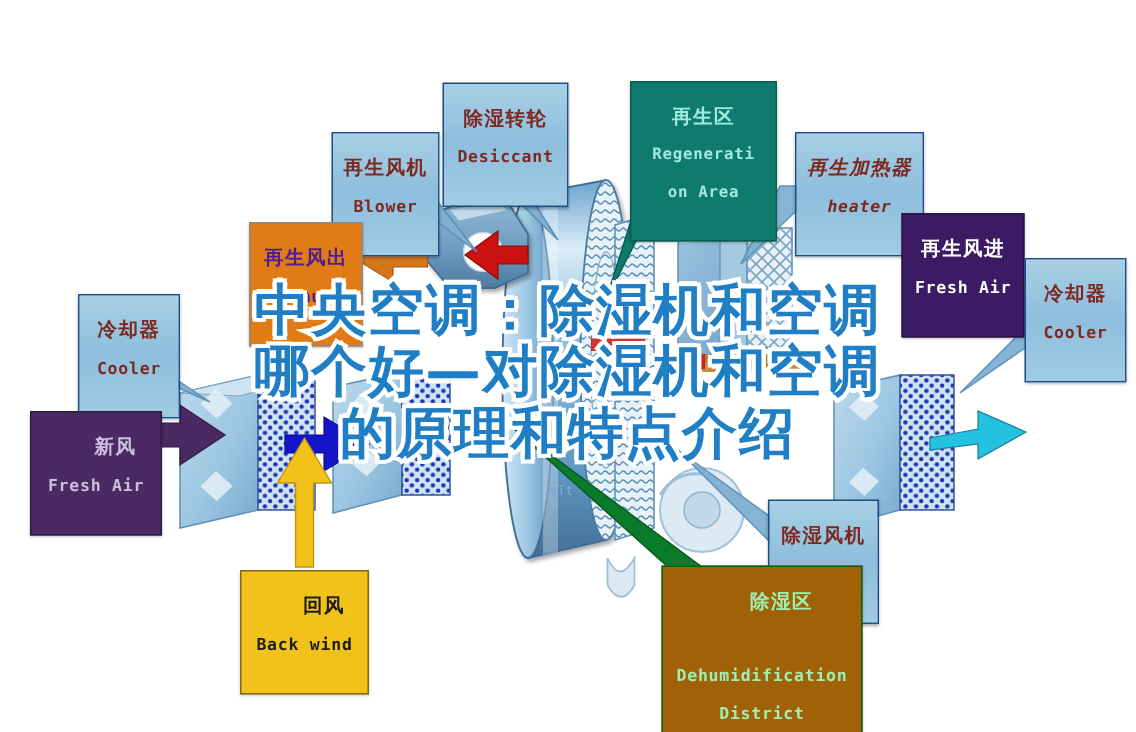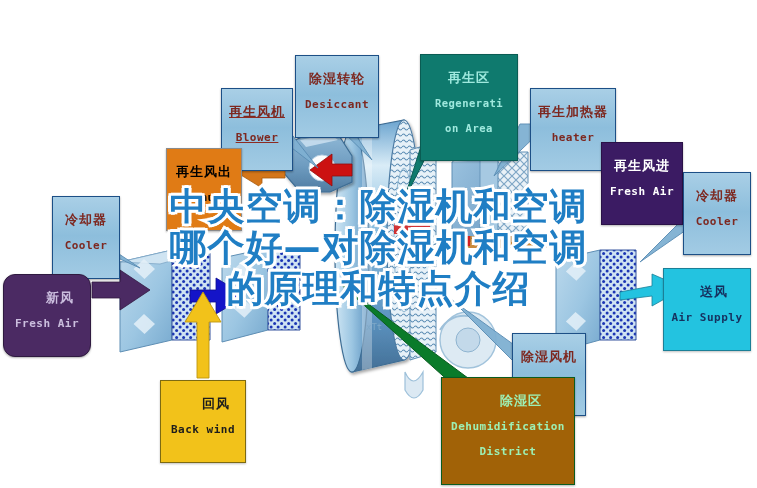--- a/index.html
+++ b/index.html
@@ -18,21 +18,21 @@
   
   .lbl.blue{background:linear-gradient(180deg,#a9cfe6 0%,#8dbedc 48%,#a2cbe4 100%);
             border:1.5px solid #1c4f86;color:#8e2b22;
             box-shadow:0 1px 2px rgba(0,0,0,.35);}
   .lbl.blue .cn{color:#7d2820;}
   .lbl.blue .en{color:#7d2820;}
 
   
   .lbl.orange{background:#e07b15;border:1.5px solid #8a8a8a;color:#fff;
               box-shadow:0 1px 2px rgba(0,0,0,.3);}
-  .lbl.orange .cn,.lbl.orange .en{color:#000000;}
+  .lbl.orange .cn,.lbl.orange .en{color:#4c1d95;}
 
   
   .lbl.teal{background:#0f7a6e;border:1.5px solid #0a5c53;
             box-shadow:0 1px 2px rgba(0,0,0,.3);}
   .lbl.teal .cn,.lbl.teal .en{color:#9fe9de;}
 
   
   .lbl.purple{background:#3b1b63;border:1.5px solid #2a1147;
               box-shadow:0 1px 2px rgba(0,0,0,.3);}
   .lbl.purple .cn,.lbl.purple .en{color:#ffffff;}
@@ -228,81 +228,77 @@
     </g>
     <path d="M440 86 L462 86 L404 200 Z" fill="#0f7a6e" stroke="#0a5c53" stroke-width="1"></path>
     <path d="M452 384 L476 384 L336 280 Z" fill="#0a7b2a" stroke="#0a5c20" stroke-width="1"></path>
   </svg>
 
   <div class="lbl blue" style="left:295px;top:55px;width:84px;font-size:13px;">
     <span class="cn">除湿转轮</span>
     <span class="en" style="font-size:11px;">Desiccant</span>
   </div>
 
-  <div class="lbl blue" style="left:221px;top:88px;width:72px;font-size:13px;text-decoration:underline;">
+  <div class="lbl blue" style="left:221px;top:88px;width:72px;font-size:13px;">
     <span class="cn">再生风机</span>
     <span class="en" style="font-size:11px;">Blower</span>
   </div>
 
   <div class="lbl orange" style="left:166px;top:148px;width:76px;font-size:13px;">
     <span class="cn">再生风出</span>
     <span class="en" style="font-size:11px;">Exhaust</span>
   </div>
 
   <div class="lbl teal" style="left:420px;top:54px;width:98px;font-size:13px;">
     <span class="cn">再生区</span>
     <span class="en" style="font-size:10.5px;">Regenerati</span>
     <span class="en" style="font-size:10.5px;">on Area</span>
   </div>
 
-  <div class="lbl blue" style="left:530px;top:88px;width:86px;font-size:13px;">
+  <div class="lbl blue" style="left:530px;top:88px;width:86px;font-size:13px;font-style:italic;">
     <span class="cn">再生加热器</span>
     <span class="en" style="font-size:11px;">heater</span>
   </div>
 
   <div class="lbl purple" style="left:601px;top:142px;width:82px;font-size:13px;">
     <span class="cn">再生风进</span>
     <span class="en" style="font-size:11px;">Fresh Air</span>
   </div>
 
   <div class="lbl blue" style="left:683px;top:172px;width:68px;font-size:13px;">
     <span class="cn">冷却器</span>
     <span class="en" style="font-size:11px;">Cooler</span>
   </div>
 
   <div class="lbl blue" style="left:52px;top:196px;width:68px;font-size:13px;">
     <span class="cn">冷却器</span>
     <span class="en" style="font-size:11px;">Cooler</span>
   </div>
 
-  <div class="lbl plum" style="left:3px;top:274px;width:88px;font-size:13px;border-radius:12px;">
+  <div class="lbl plum" style="left:20px;top:274px;width:88px;font-size:13px;">
     <span class="cn sp2">新风</span>
     <span class="en" style="font-size:11px;">Fresh Air</span>
   </div>
 
   <div class="lbl yellow" style="left:160px;top:380px;width:86px;font-size:13px;">
     <span class="cn sp2">回风</span>
     <span class="en" style="font-size:11px;">Back wind</span>
   </div>
 
   <div class="lbl blue" style="left:512px;top:333px;width:74px;font-size:13px;">
     <span class="cn">除湿风机</span>
     <span class="en" style="font-size:11px;">Blower</span>
   </div>
 
   <div class="lbl green" style="left:441px;top:377px;width:134px;font-size:13px;">
     <span class="cn sp2">除湿区</span>
-    <span class="en" style="font-size:11px;">Dehumidification</span>
+    <span class="en" style="font-size:11px;margin-top:24px;">Dehumidification</span>
     <span class="en" style="font-size:11px;">District</span>
   </div>
 
-  <div class="lbl cyan" style="left:663px;top:268px;width:88px;font-size:13px;">
-    <span class="cn sp">送风</span>
-    <span class="en" style="font-size:11px;">Air Supply</span>
-  </div>
 
   <div id="headline">
     <span class="hl">中央空调：除湿机和空调</span>
     <span class="hl">哪个好—对除湿机和空调</span>
     <span class="hl">的原理和特点介绍</span>
   </div>
 
 </div>
 
 </body></html>

